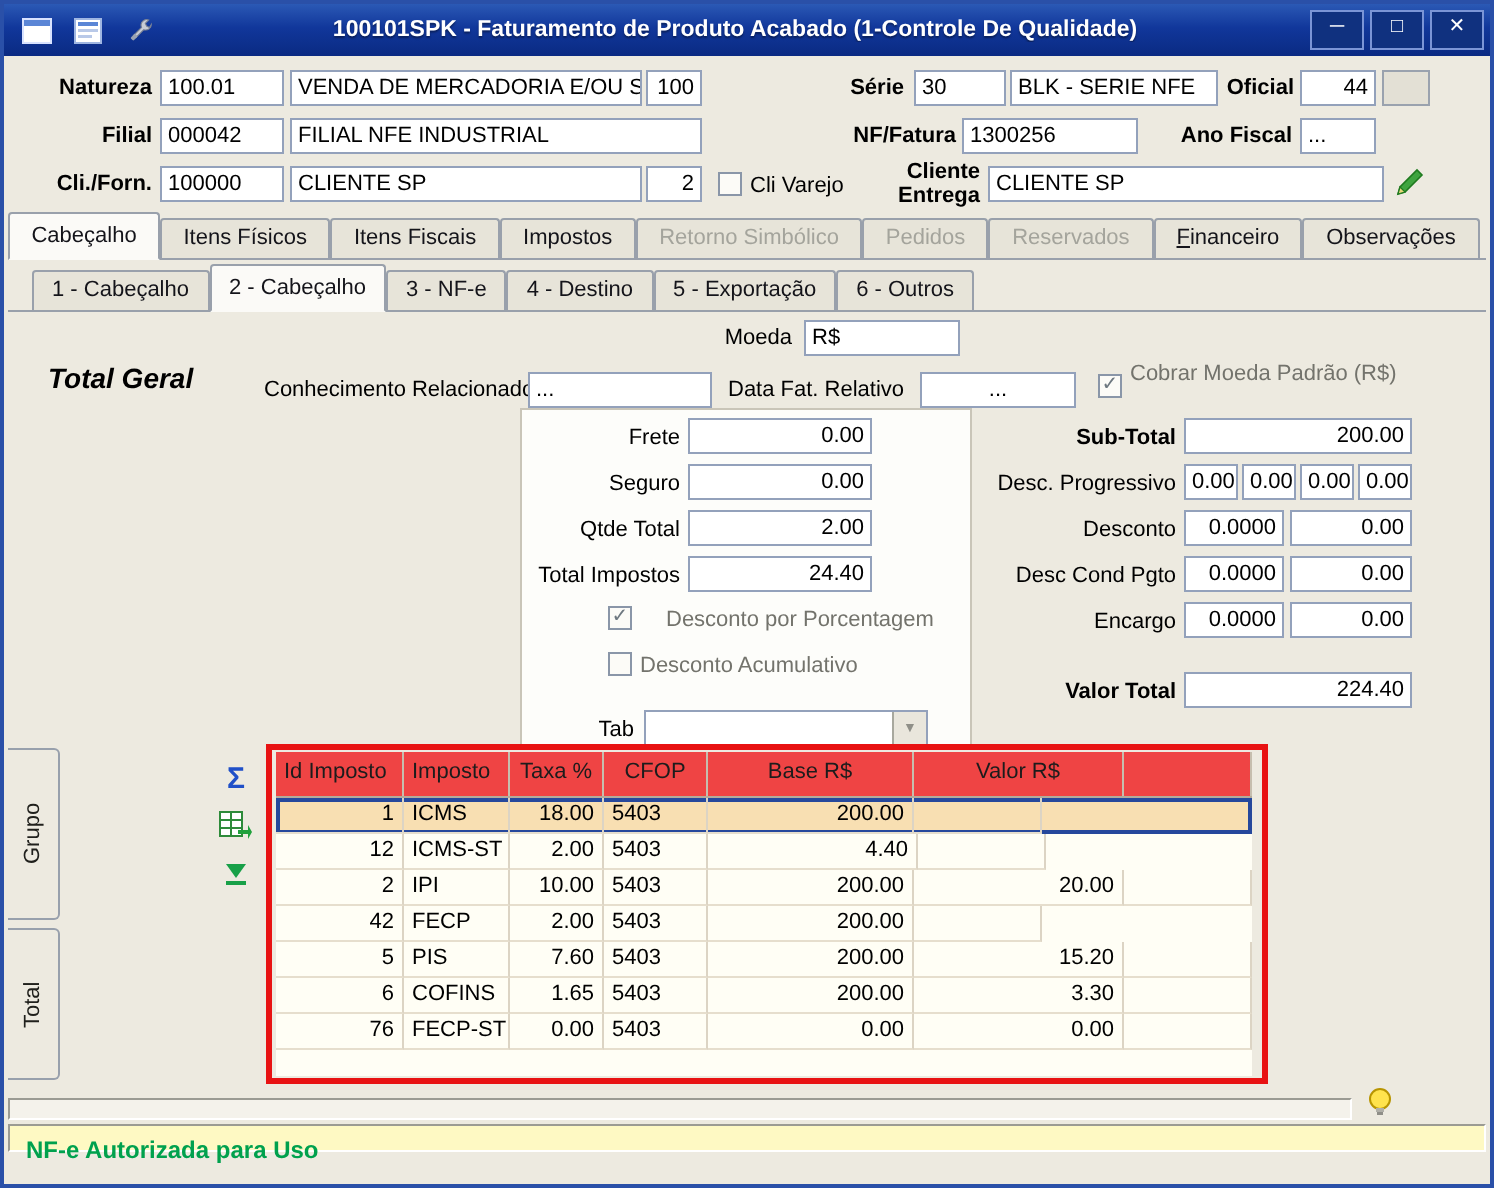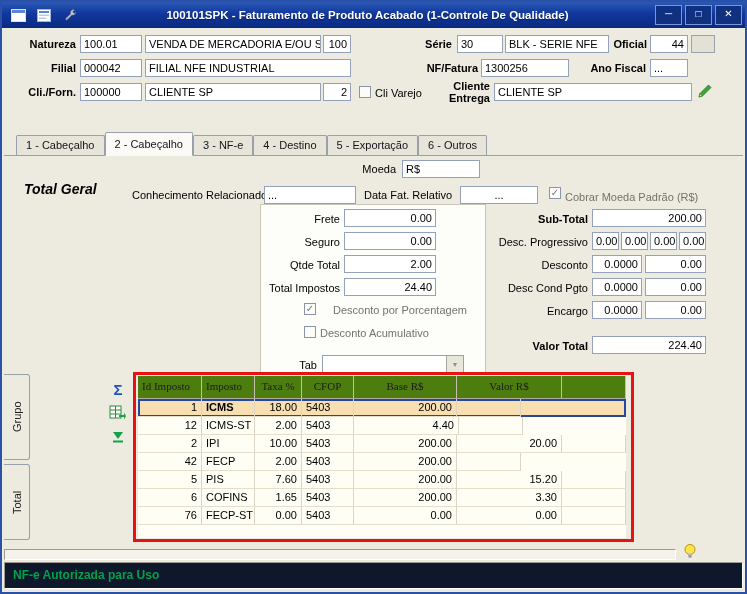--- a/index.html
+++ b/index.html
@@ -61,33 +61,33 @@
           display:flex; align-items:center; justify-content:center; font-size:11px; color:#20201C;
           writing-mode:vertical-rl; transform:rotate(180deg); box-sizing:border-box; }
   .gridbtn { position:absolute; width:24px; height:22px; display:flex; align-items:center;
              justify-content:center; }
   .sigma { color:#2050C8; font-weight:bold; font-size:15px; }
   .redbox { position:absolute; left:131px; top:370px; width:501px; height:170px;
             border:3px solid #E81212; box-sizing:border-box; pointer-events:none; z-index:6; }
   #impostos-grid { position:absolute; left:136px; top:374px; width:488px; height:162px;
                    background:#FFFEF5; font-size:11px; overflow:hidden; z-index:4; }
   .trow { display:flex; height:18px; }
-  .trow.thead { height:22px; background:#4d7c0f; border-bottom:1px solid #B3AB9B;font-family:Liberation Serif, serif; }
+  .trow.thead { height:22px; background:#ef4444; border-bottom:1px solid #B3AB9B; }
   .tcell { border-right:1px solid #DCD4C4; border-bottom:1px solid #E6DECD;
            padding:1px 4px 0; line-height:15px; overflow:hidden; white-space:nowrap;
            box-sizing:border-box; }
   .hcell { border-right:1px solid #C6BEAE; border-bottom:none; line-height:19px; color:#1C1C1C; }
   .trow.selected { background:#F8DFB2; box-shadow:inset 0 0 0 2px #26489C; }
 
   
   .sunken { position:absolute; border:1px solid; border-color:#9B9B93 #FFFFFF #FFFFFF #9B9B93;
             background:#F4F2EB; box-sizing:border-box; }
-  .statusbar { position:absolute; left:2px; top:560px; width:739px; height:27px;
+  .statusbar { position:absolute; left:2px; top:560px; width:739px; height:14px;
                border:1px solid; border-color:#9B9B93 #FFFFFF #FFFFFF #9B9B93;
-               background:#0f172a; box-sizing:border-box; }
+               background:#fef9c3; box-sizing:border-box; }
   .status-text { margin-left:8px; line-height:24px; font-size:12px; font-weight:bold; color:#00A14E; }
 </style>
 </head>
 <body>
 
 <div class="window">
 
   <div class="titlebar">
     <span class="tb-icon">
         <span class="form-glyph"></span>
@@ -139,40 +139,52 @@
   <div class="lbl left" style="left:373px; top:85px;">Cli Varejo</div>
   <div class="lbl b" style="left:430px; top:78px; width:58px; line-height:12px; white-space:normal;">Cliente Entrega</div>
   <div class="fld" style="left:492px; top:81px; width:198px;">CLIENTE SP</div>
   <span style="position:absolute; left:694px; top:80px;">
     <svg width="18" height="18" viewBox="0 0 18 18">
       <path d="M3 15 L4 11.5 L12.5 3 L15 5.5 L6.5 14 Z" fill="#3FA43F" stroke="#1F7A1F" stroke-width="0.8"></path>
       <path d="M3 15 L4 11.5 L6.5 14 Z" fill="#E8D77A" stroke="#1F7A1F" stroke-width="0.6"></path>
     </svg>
   </span>
 
+  <div class="tabbar fill" id="tabbar1" style="left:2px; top:103px; width:739px;">
+      <div class="tab active">Cabeçalho</div>
+      <div class="tab">Itens Físicos</div>
+      <div class="tab">Itens Fiscais</div>
+      <div class="tab">Impostos</div>
+      <div class="tab disabled">Retorno Simbólico</div>
+      <div class="tab disabled">Pedidos</div>
+      <div class="tab disabled">Reservados</div>
+      <div class="tab"><u>F</u>inanceiro</div>
+      <div class="tab">Observações</div>
+      <div class="tab-filler"></div>
+    </div>
   <div class="tabbar" id="tabbar2" style="left:2px; top:129px; width:739px;padding-left:12px;">
       <div class="tab">1 - Cabeçalho</div>
       <div class="tab active">2 - Cabeçalho</div>
       <div class="tab">3 - NF-e</div>
       <div class="tab">4 - Destino</div>
       <div class="tab">5 - Exportação</div>
       <div class="tab">6 - Outros</div>
       <div class="tab-filler"></div>
     </div>
 
   <div class="lbl" style="left:350px; top:161px; width:44px;">Moeda</div>
   <div class="fld" style="left:400px; top:158px; width:78px;">R$</div>
 
   <div class="total-geral">Total Geral</div>
   <div class="lbl left" style="left:130px; top:187px;">Conhecimento Relacionado</div>
   <div class="fld" style="left:262px; top:184px; width:92px;">...</div>
   <div class="lbl left" style="left:362px; top:187px;">Data Fat. Relativo</div>
   <div class="fld" style="left:458px; top:184px; width:78px; text-align:center;">...</div>
   <div class="cb on" style="left:547px; top:185px;">✓</div>
-  <div class="lbl left gray" style="left:563px; top:189px;text-align:center;">Cobrar Moeda Padrão (R$)</div>
+  <div class="lbl left gray" style="left:563px; top:179px;text-align:center;">Cobrar Moeda Padrão (R$)</div>
 
   <div class="white-panel"></div>
 
   <div class="lbl" style="left:270px; top:211px; width:68px;">Frete</div>
   <div class="fld num" style="left:342px; top:207px; width:92px;">0.00</div>
   <div class="lbl" style="left:270px; top:234px; width:68px;">Seguro</div>
   <div class="fld num" style="left:342px; top:230px; width:92px;">0.00</div>
   <div class="lbl" style="left:258px; top:257px; width:80px;">Qtde Total</div>
   <div class="fld num" style="left:342px; top:253px; width:92px;">2.00</div>
   <div class="lbl" style="left:250px; top:280px; width:88px;">Total Impostos</div>
@@ -240,21 +252,21 @@
         <div class="tcell hcell" style="width: 64px; text-align: left;">Id Imposto</div>
         <div class="tcell hcell" style="width: 53px; text-align: left;">Imposto</div>
         <div class="tcell hcell" style="width: 47px; text-align: center;">Taxa %</div>
         <div class="tcell hcell" style="width: 52px; text-align: center;">CFOP</div>
         <div class="tcell hcell" style="width: 103px; text-align: center;">Base R$</div>
         <div class="tcell hcell" style="width: 105px; text-align: center;">Valor R$</div>
         <div class="tcell hcell" style="width: 64px; text-align: left;"></div>
       </div>
       <div class="trow selected">
         <div class="tcell" style="width: 64px; text-align: right;">1</div>
-        <div class="tcell" style="width: 53px; text-align: left; font-weight: bold;">ICMS</div>
+        <div class="tcell" style="width: 53px; text-align: left;">ICMS</div>
         <div class="tcell" style="width: 47px; text-align: right;">18.00</div>
         <div class="tcell" style="width: 52px; text-align: left;">5403</div>
         <div class="tcell" style="width: 103px; text-align: right;">200.00</div>
         <div class="tcell" style="width: 64px; text-align: left;"></div>
       </div>
       <div class="trow">
         <div class="tcell" style="width: 64px; text-align: right;">12</div>
         <div class="tcell" style="width: 53px; text-align: left;">ICMS-ST</div>
         <div class="tcell" style="width: 47px; text-align: right;">2.00</div>
         <div class="tcell" style="width: 52px; text-align: left;">5403</div>

